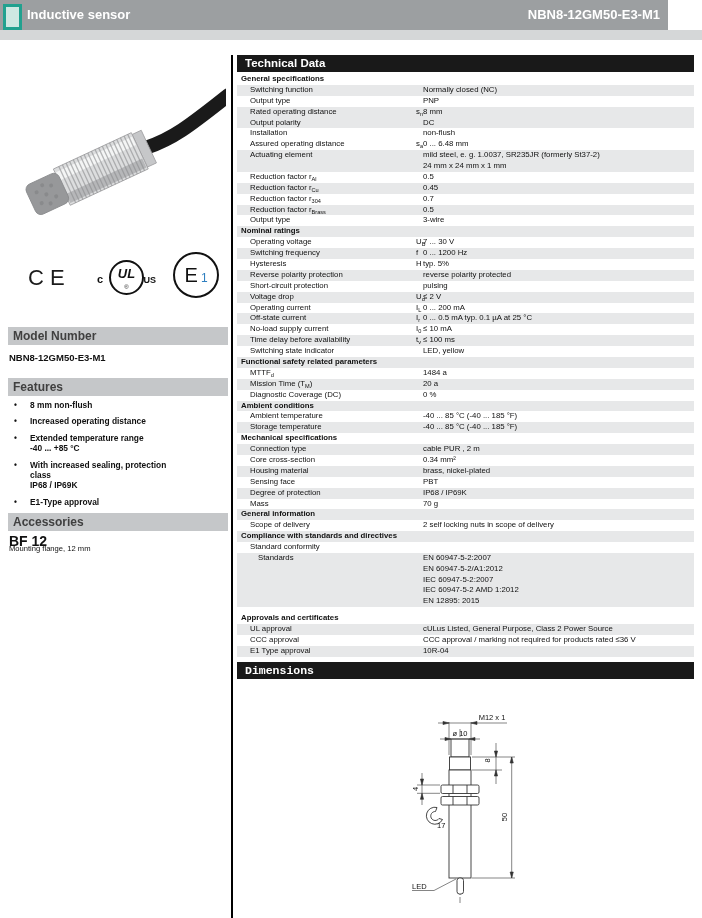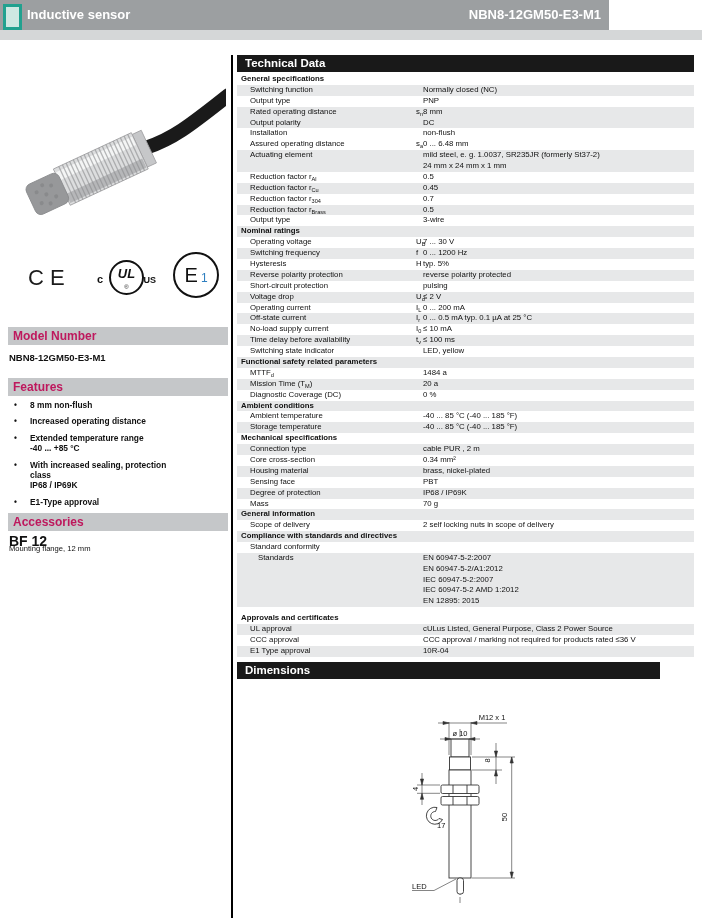--- a/index.html
+++ b/index.html
@@ -1,19 +1,19 @@
 <!DOCTYPE html>
 <html><head>
 <meta charset="utf-8">
 <style>
   html,body{margin:0;padding:0;background:#fff;}
   #page{position:relative;width:702px;height:918px;background:#fff;overflow:hidden;
         font-family:"Liberation Sans","DejaVu Sans",sans-serif;color:#111;}
   
-  .hdrbar{position:absolute;left:0;top:0;width:609px;height:30px;background:#9c9fa1;}
+  .hdrbar{position:absolute;left:0;top:0;width:668px;height:30px;background:#9c9fa1;}
   .logo{position:absolute;left:3px;top:4px;width:13px;height:20px;background:#cfe8e2;border:3px solid #21a18f;}
   .hdr-left{position:absolute;left:27px;top:0;height:30px;line-height:30px;color:#fff;font-weight:bold;font-size:13px;}
   .hdr-right{position:absolute;right:8px;top:0;height:30px;line-height:30px;color:#fff;font-weight:bold;font-size:13px;}
   .hdrstrip{position:absolute;left:0;top:30px;width:702px;height:10px;background:#d5d7d8;}
   
   .divider{position:absolute;left:231px;top:55px;width:1.5px;height:863px;background:#000;}
   
   .leftcol{position:absolute;left:8px;top:40px;width:220px;}
   .photo-svg{position:absolute;left:0px;top:20px;}
   .marks{position:absolute;left:0;top:210px;width:220px;height:60px;}
@@ -21,21 +21,21 @@
   .cul{position:absolute;left:88px;top:8px;width:58px;height:46px;}
   .cul-circle{position:absolute;left:13px;top:2px;width:31px;height:31px;border:2.5px solid #111;border-radius:50%;}
   .cul-ul{position:absolute;left:0;top:4px;width:100%;text-align:center;font-weight:bold;font-size:13px;font-style:italic;}
   .cul-r{position:absolute;left:0;top:22px;width:100%;text-align:center;font-size:6px;}
   .cul-c{position:absolute;left:1px;top:15px;font-weight:bold;font-size:11px;}
   .cul-us{position:absolute;right:-2px;top:17px;font-weight:bold;font-size:9px;}
   .e1{position:absolute;left:165px;top:2px;width:42px;height:42px;border:2.5px solid #111;border-radius:50%;
       text-align:center;line-height:42px;}
   .e1-e{font-size:20px;color:#111;}
   .e1-1{font-size:12px;color:#2e7fc0;}
-  .secbar{position:absolute;left:0;width:220px;height:18px;background:#c5c7c9;color:#be185d;
+  .secbar{position:absolute;left:0;width:220px;height:18px;background:#c5c7c9;color:#404040;
           font-weight:bold;font-size:12px;line-height:18px;padding-left:5px;box-sizing:border-box;}
   .modelval{position:absolute;left:1px;top:312px;font-weight:bold;font-size:9.5px;}
   .featlist{position:absolute;left:0;top:360px;width:220px;}
   .feat{position:relative;margin-bottom:6px;font-weight:bold;font-size:8.4px;line-height:10.4px;}
   .feat .dot{position:absolute;left:6px;top:0;}
   .feat .ftext{display:block;margin-left:22px;}
   .accname{position:absolute;left:1px;top:493px;font-weight:bold;font-size:14px;}
   .accdesc{position:absolute;left:1px;top:504px;font-size:7.6px;}
   
   .rightcol{position:absolute;left:237px;top:55px;width:457px;}
@@ -45,21 +45,21 @@
   .tr{position:relative;min-height:10.9px;font-size:7.8px;line-height:10.8px;}
   .tr.shade{background:#e7e8e9;}
   .tsec{font-weight:bold;padding-left:4px;box-sizing:border-box;}
   .tlabel{position:absolute;left:13px;top:0;white-space:nowrap;}
   .tlabel.ind2{left:21px;}
   .tsym{position:absolute;left:179px;top:0;}
   .tval{margin-left:186px;}
   .tval div{line-height:10.8px;}
   .tgap{height:6px;}
   sub{font-size:0.72em;vertical-align:-0.3em;line-height:0;}
-  .dimbar{position:absolute;left:237px;top:662px;width:423px;}
+  .dimbar{position:absolute;left:237px;top:662px;width:457px;font-family:Liberation Mono, monospace;}
   .dim-svg{position:absolute;left:390px;top:703px;}
   .dim-svg text{font-family:"Liberation Sans",sans-serif;font-size:7.5px;fill:#111;}
 </style>
 </head>
 <body>
 
 <div id="page">
 
   <div class="hdrbar">
     <div class="logo"></div>

